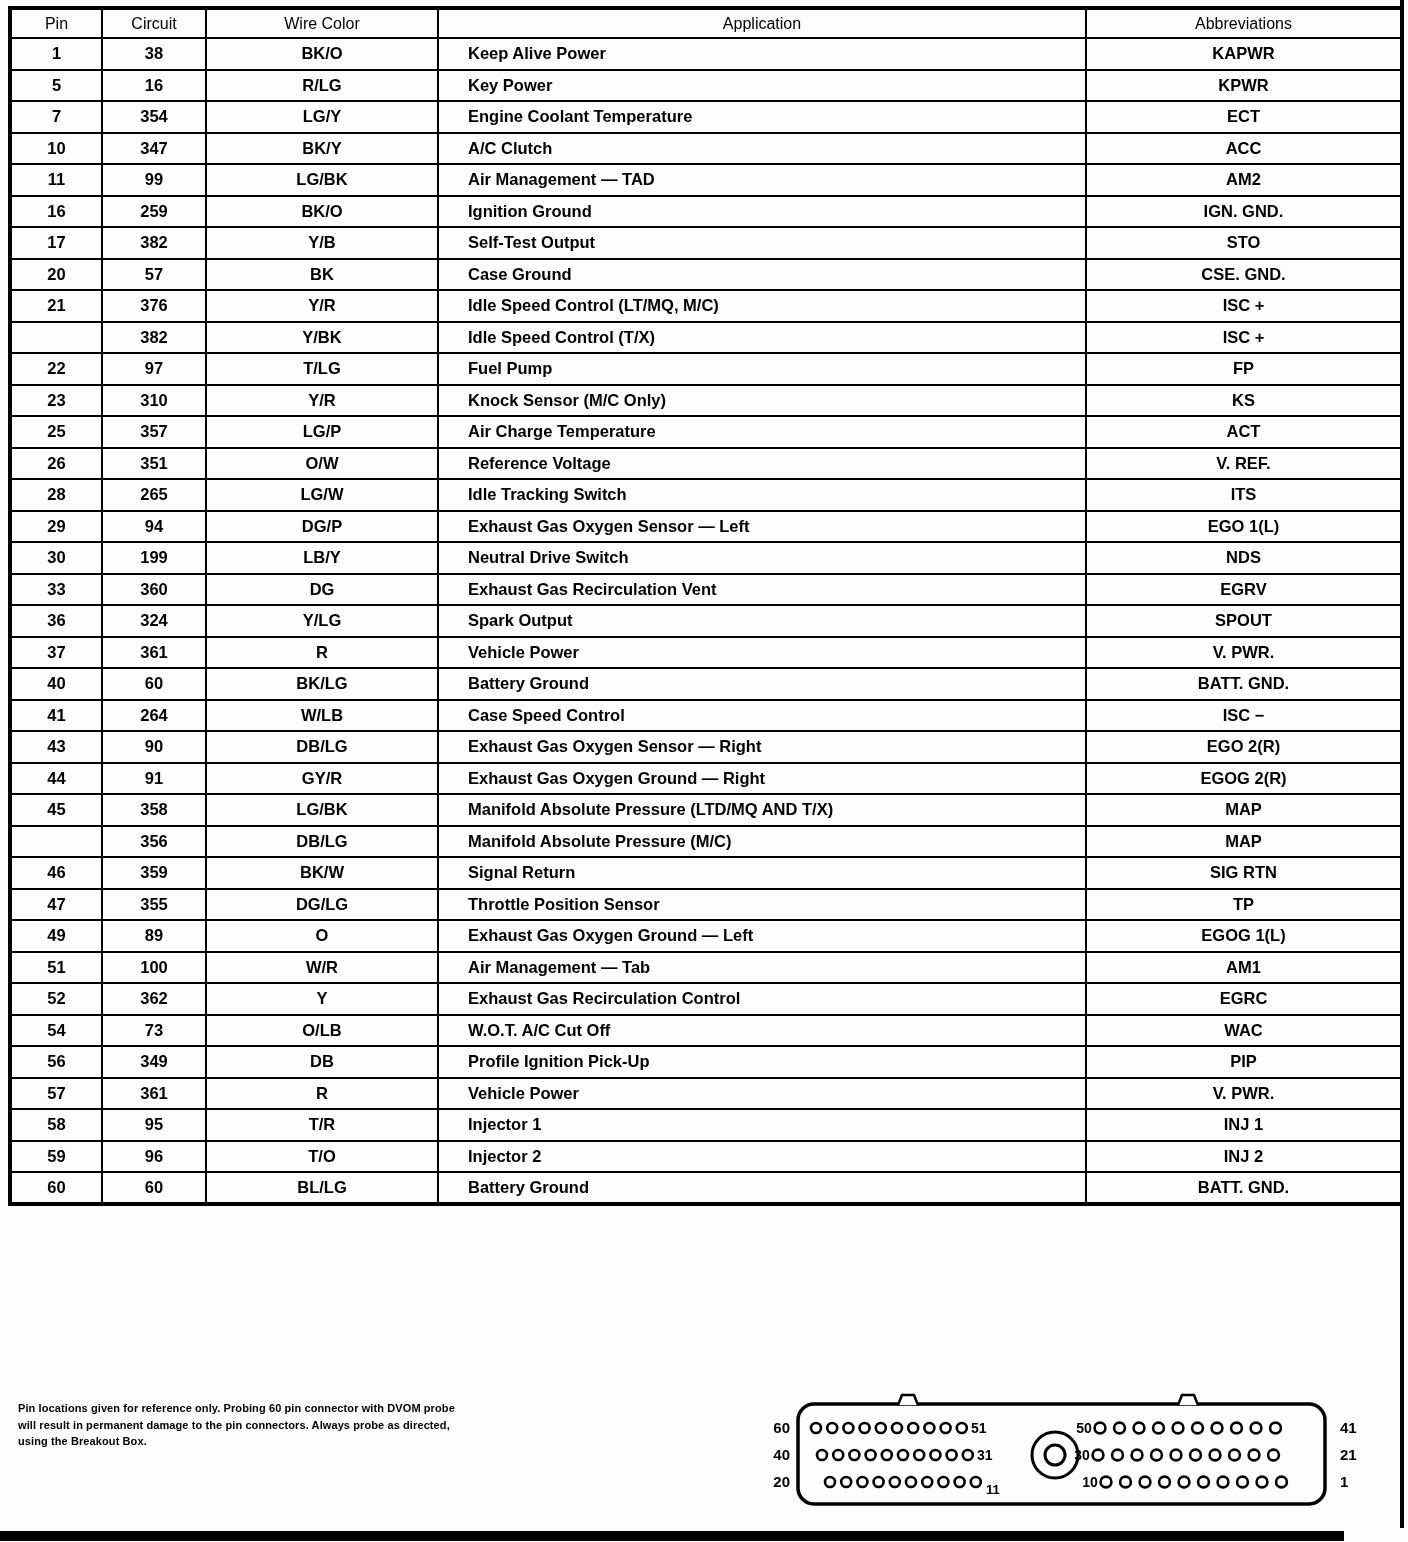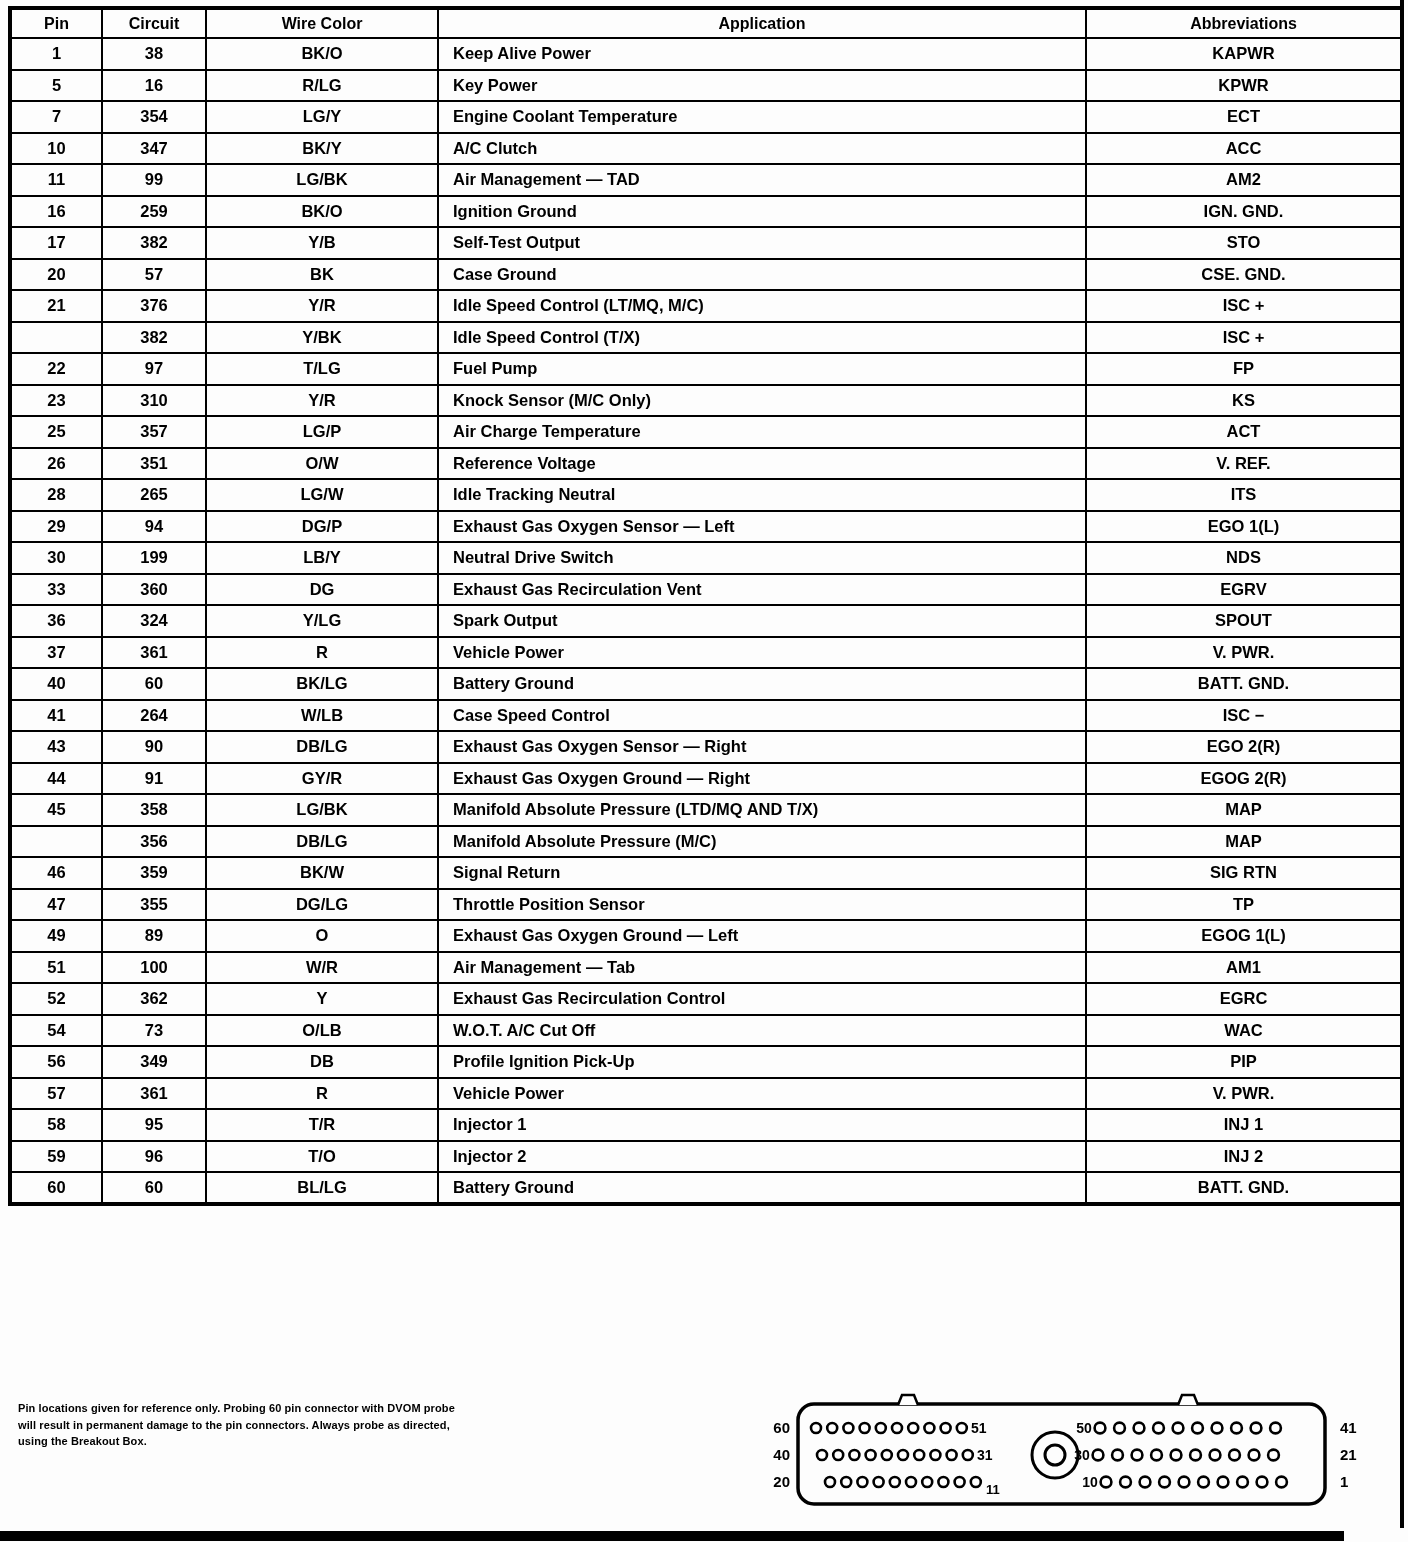--- a/index.html
+++ b/index.html
@@ -18,39 +18,39 @@
     border-collapse: collapse;
     position: absolute;
     left: 8px; top: 6px;
     width: 1392px;
     table-layout: fixed;
     border: 4px solid #000;
   }
   .pinout-table th {
     border: 2px solid #000;
     font-size: 16px;
-    font-weight: bold;
+    font-weight: normal;
     height: 30px;
     text-align: center;
     padding: 0 4px;
     background: #fdfdfd;
   }
   .pinout-table td {
     border: 2px solid #000;
     font-size: 16.5px;
     font-weight: bold;
     height: 31.5px;
     padding: 0 6px;
     text-align: center;
     white-space: nowrap;
     overflow: hidden;
   }
   .pinout-table td.cell-application {
     text-align: left;
-    padding-left: 14px;
+    padding-left: 29px;
   }
 
   
   .footnote {
     position: absolute;
     left: 18px; top: 1400px;
     width: 760px;
     font-size: 11px;
     font-weight: bold;
     line-height: 1.5;
@@ -203,21 +203,21 @@
         <td class="cell-pin">26</td>
         <td class="cell-circuit">351</td>
         <td class="cell-wire-color">O/W</td>
         <td class="cell-application">Reference Voltage</td>
         <td class="cell-abbreviation">V. REF.</td>
       </tr>
       <tr>
         <td class="cell-pin">28</td>
         <td class="cell-circuit">265</td>
         <td class="cell-wire-color">LG/W</td>
-        <td class="cell-application">Idle Tracking Neutral</td>
+        <td class="cell-application">Idle Tracking Switch</td>
         <td class="cell-abbreviation">ITS</td>
       </tr>
       <tr>
         <td class="cell-pin">29</td>
         <td class="cell-circuit">94</td>
         <td class="cell-wire-color">DG/P</td>
         <td class="cell-application">Exhaust Gas Oxygen Sensor — Left</td>
         <td class="cell-abbreviation">EGO 1(L)</td>
       </tr>
       <tr>

